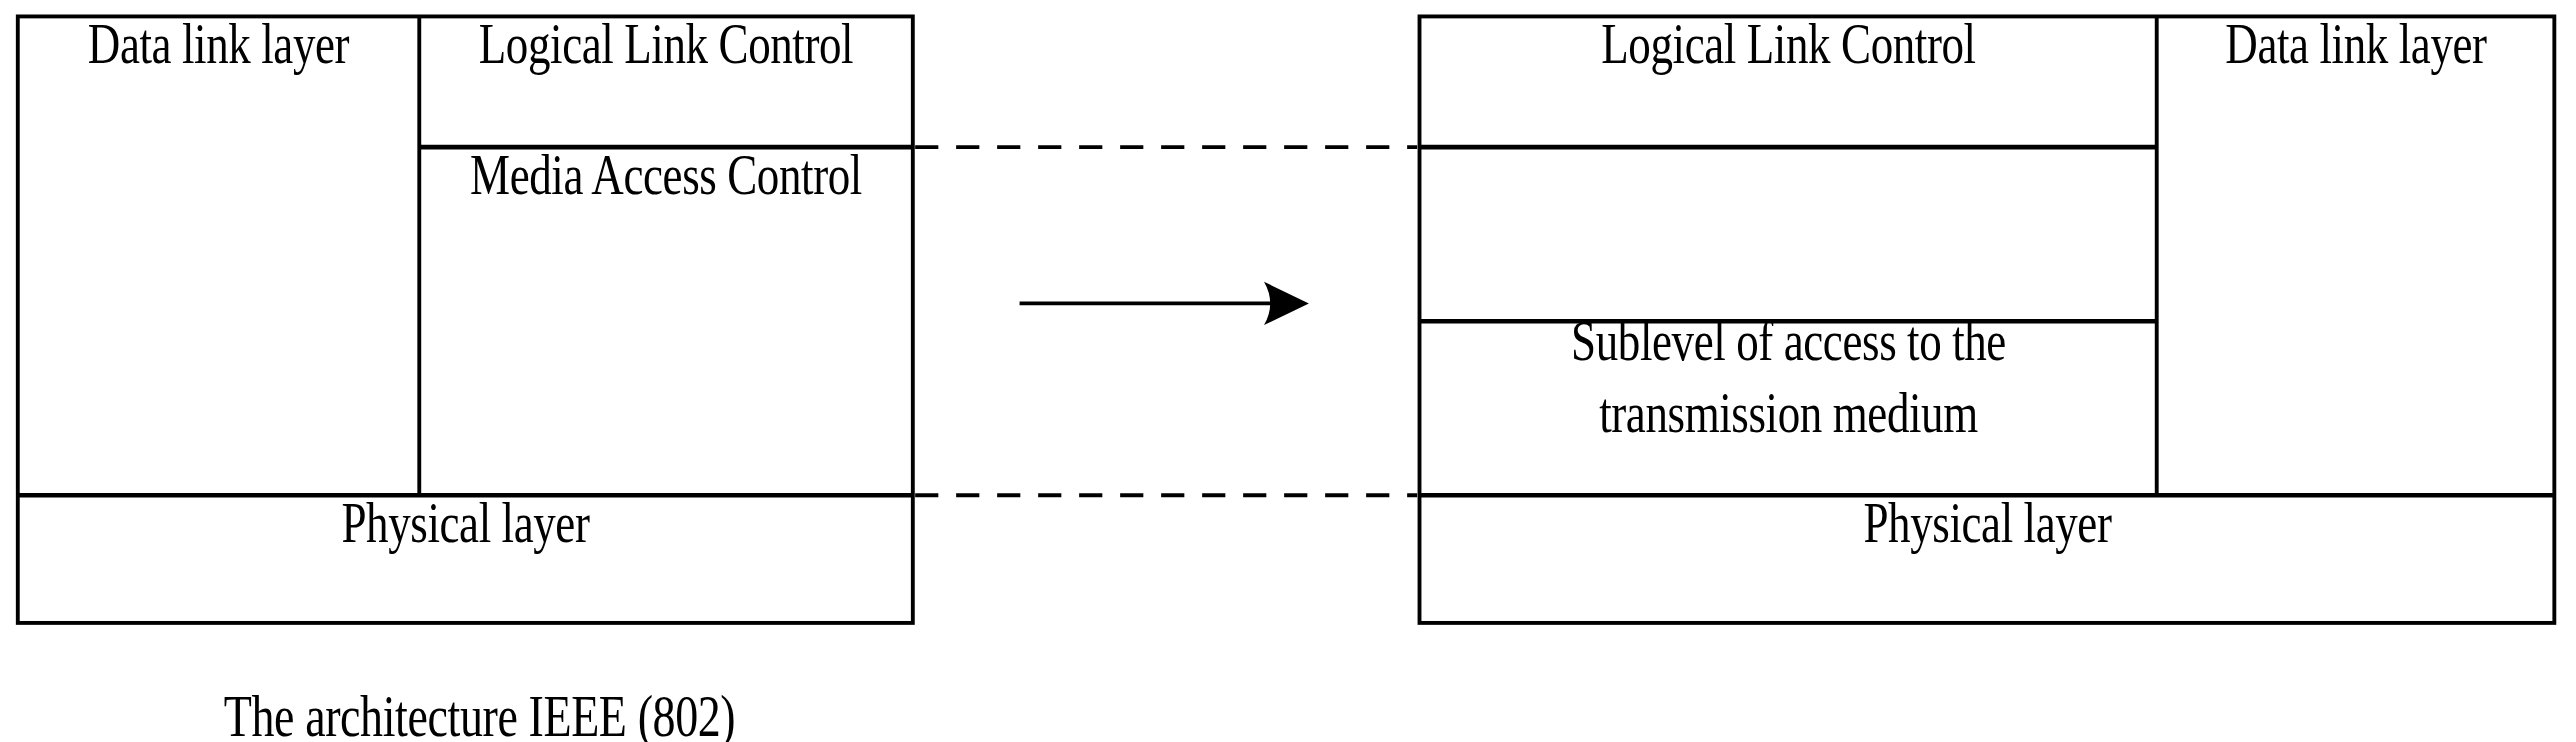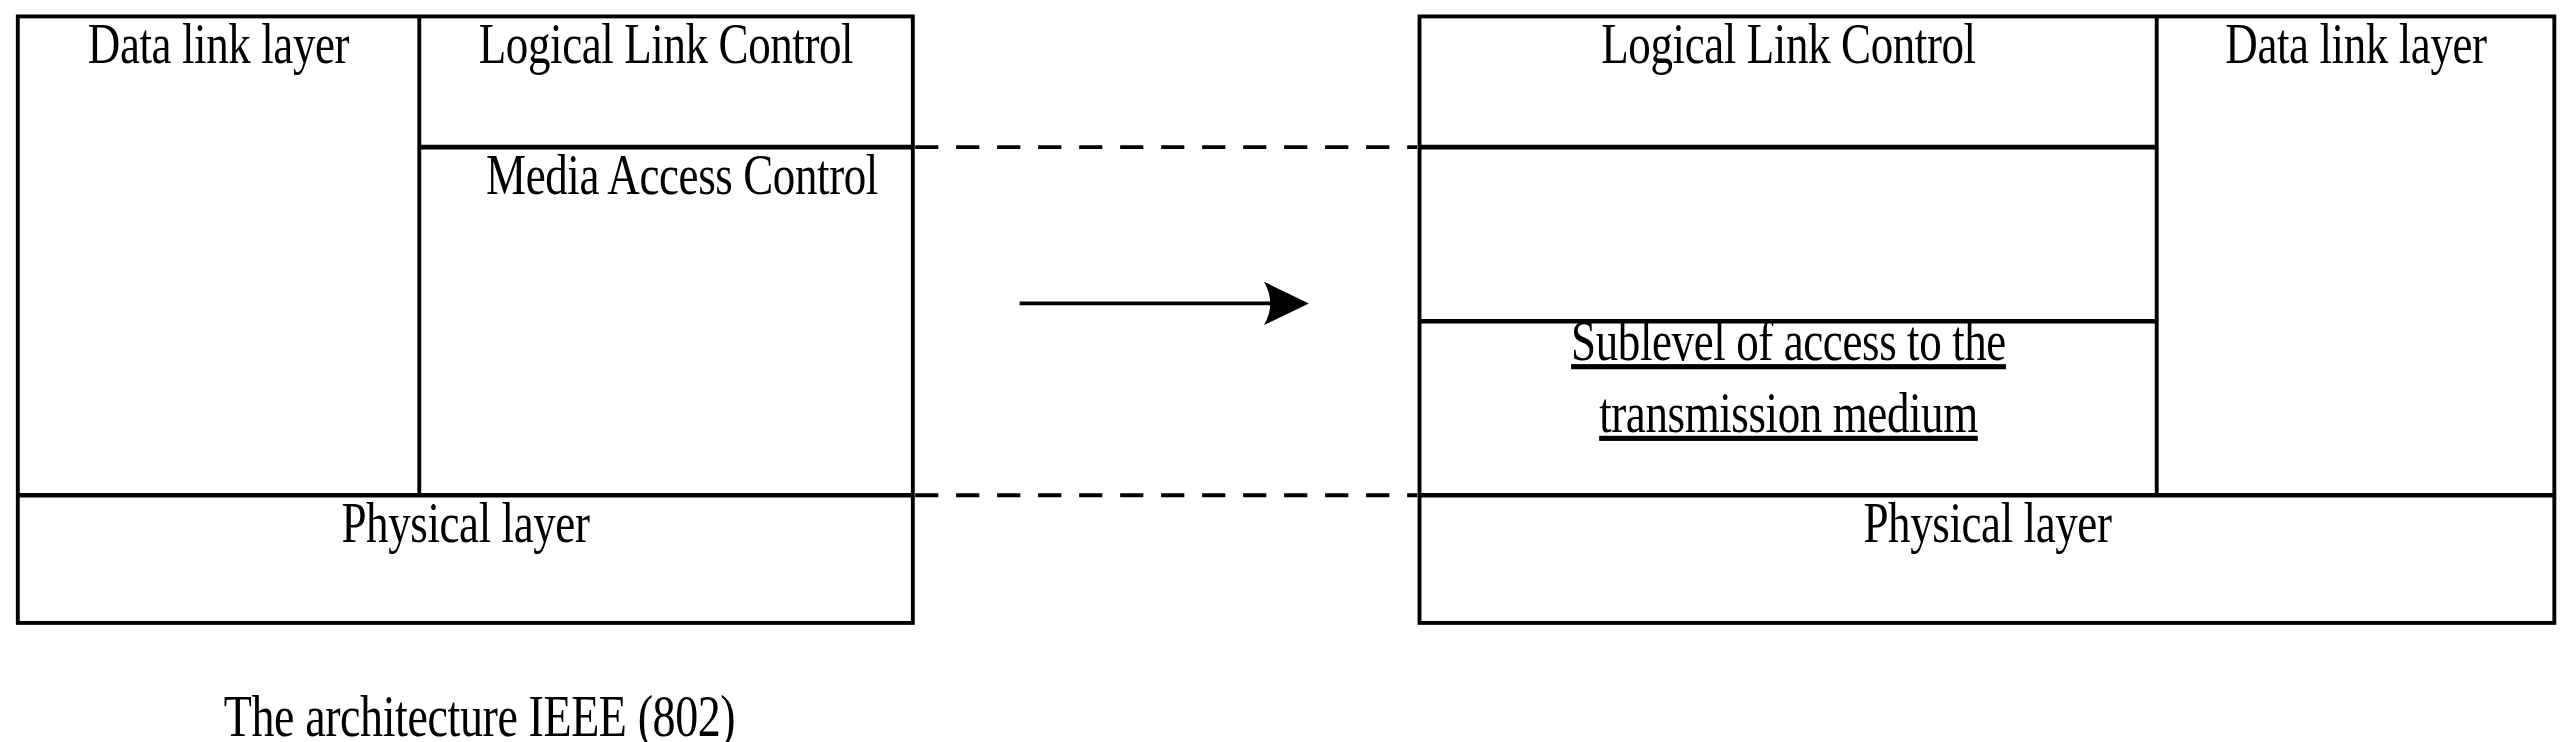--- a/index.html
+++ b/index.html
@@ -48,27 +48,27 @@
     white-space: pre-line;
     transform: scaleY(1.28);
   }
   .caption .txt {
     font-size: 46px;
   }
 
   
   .left-dll    { left: 18px;   top: 16.2px;  width: 401px;  height: 479px; }
   .left-llc    { left: 419px;  top: 16.2px;  width: 494px;  height: 131px; }
-  .left-mac    { left: 419px;  top: 147px; width: 494px;  height: 348px; margin-left: 16px; }
+  .left-mac    { left: 419px;  top: 147px; width: 494px;  height: 348px; }
   .left-phys   { left: 18px;   top: 495px; width: 895px; height: 128px; }
 
   
   .right-llc   { left: 1420px; top: 16.2px;  width: 737px;  height: 131px; }
   .right-ssel  { left: 1420px; top: 147px; width: 737px;  height: 174px; }
-  .right-sacc  { left: 1420px; top: 321px; width: 737px;  height: 174px; text-decoration: underline; }
+  .right-sacc  { left: 1420px; top: 321px; width: 737px;  height: 174px; }
   .right-dll   { left: 2157px; top: 16.2px;  width: 398px;  height: 479px; }
   .right-phys  { left: 1420px; top: 495px; width: 1135px; height: 128px; }
 
   .caption     { left: 178px;  top: 688px; width: 603px;  height: 70px; }
 </style>
 </head>
 <body>
 
 <div class="stage">
 

